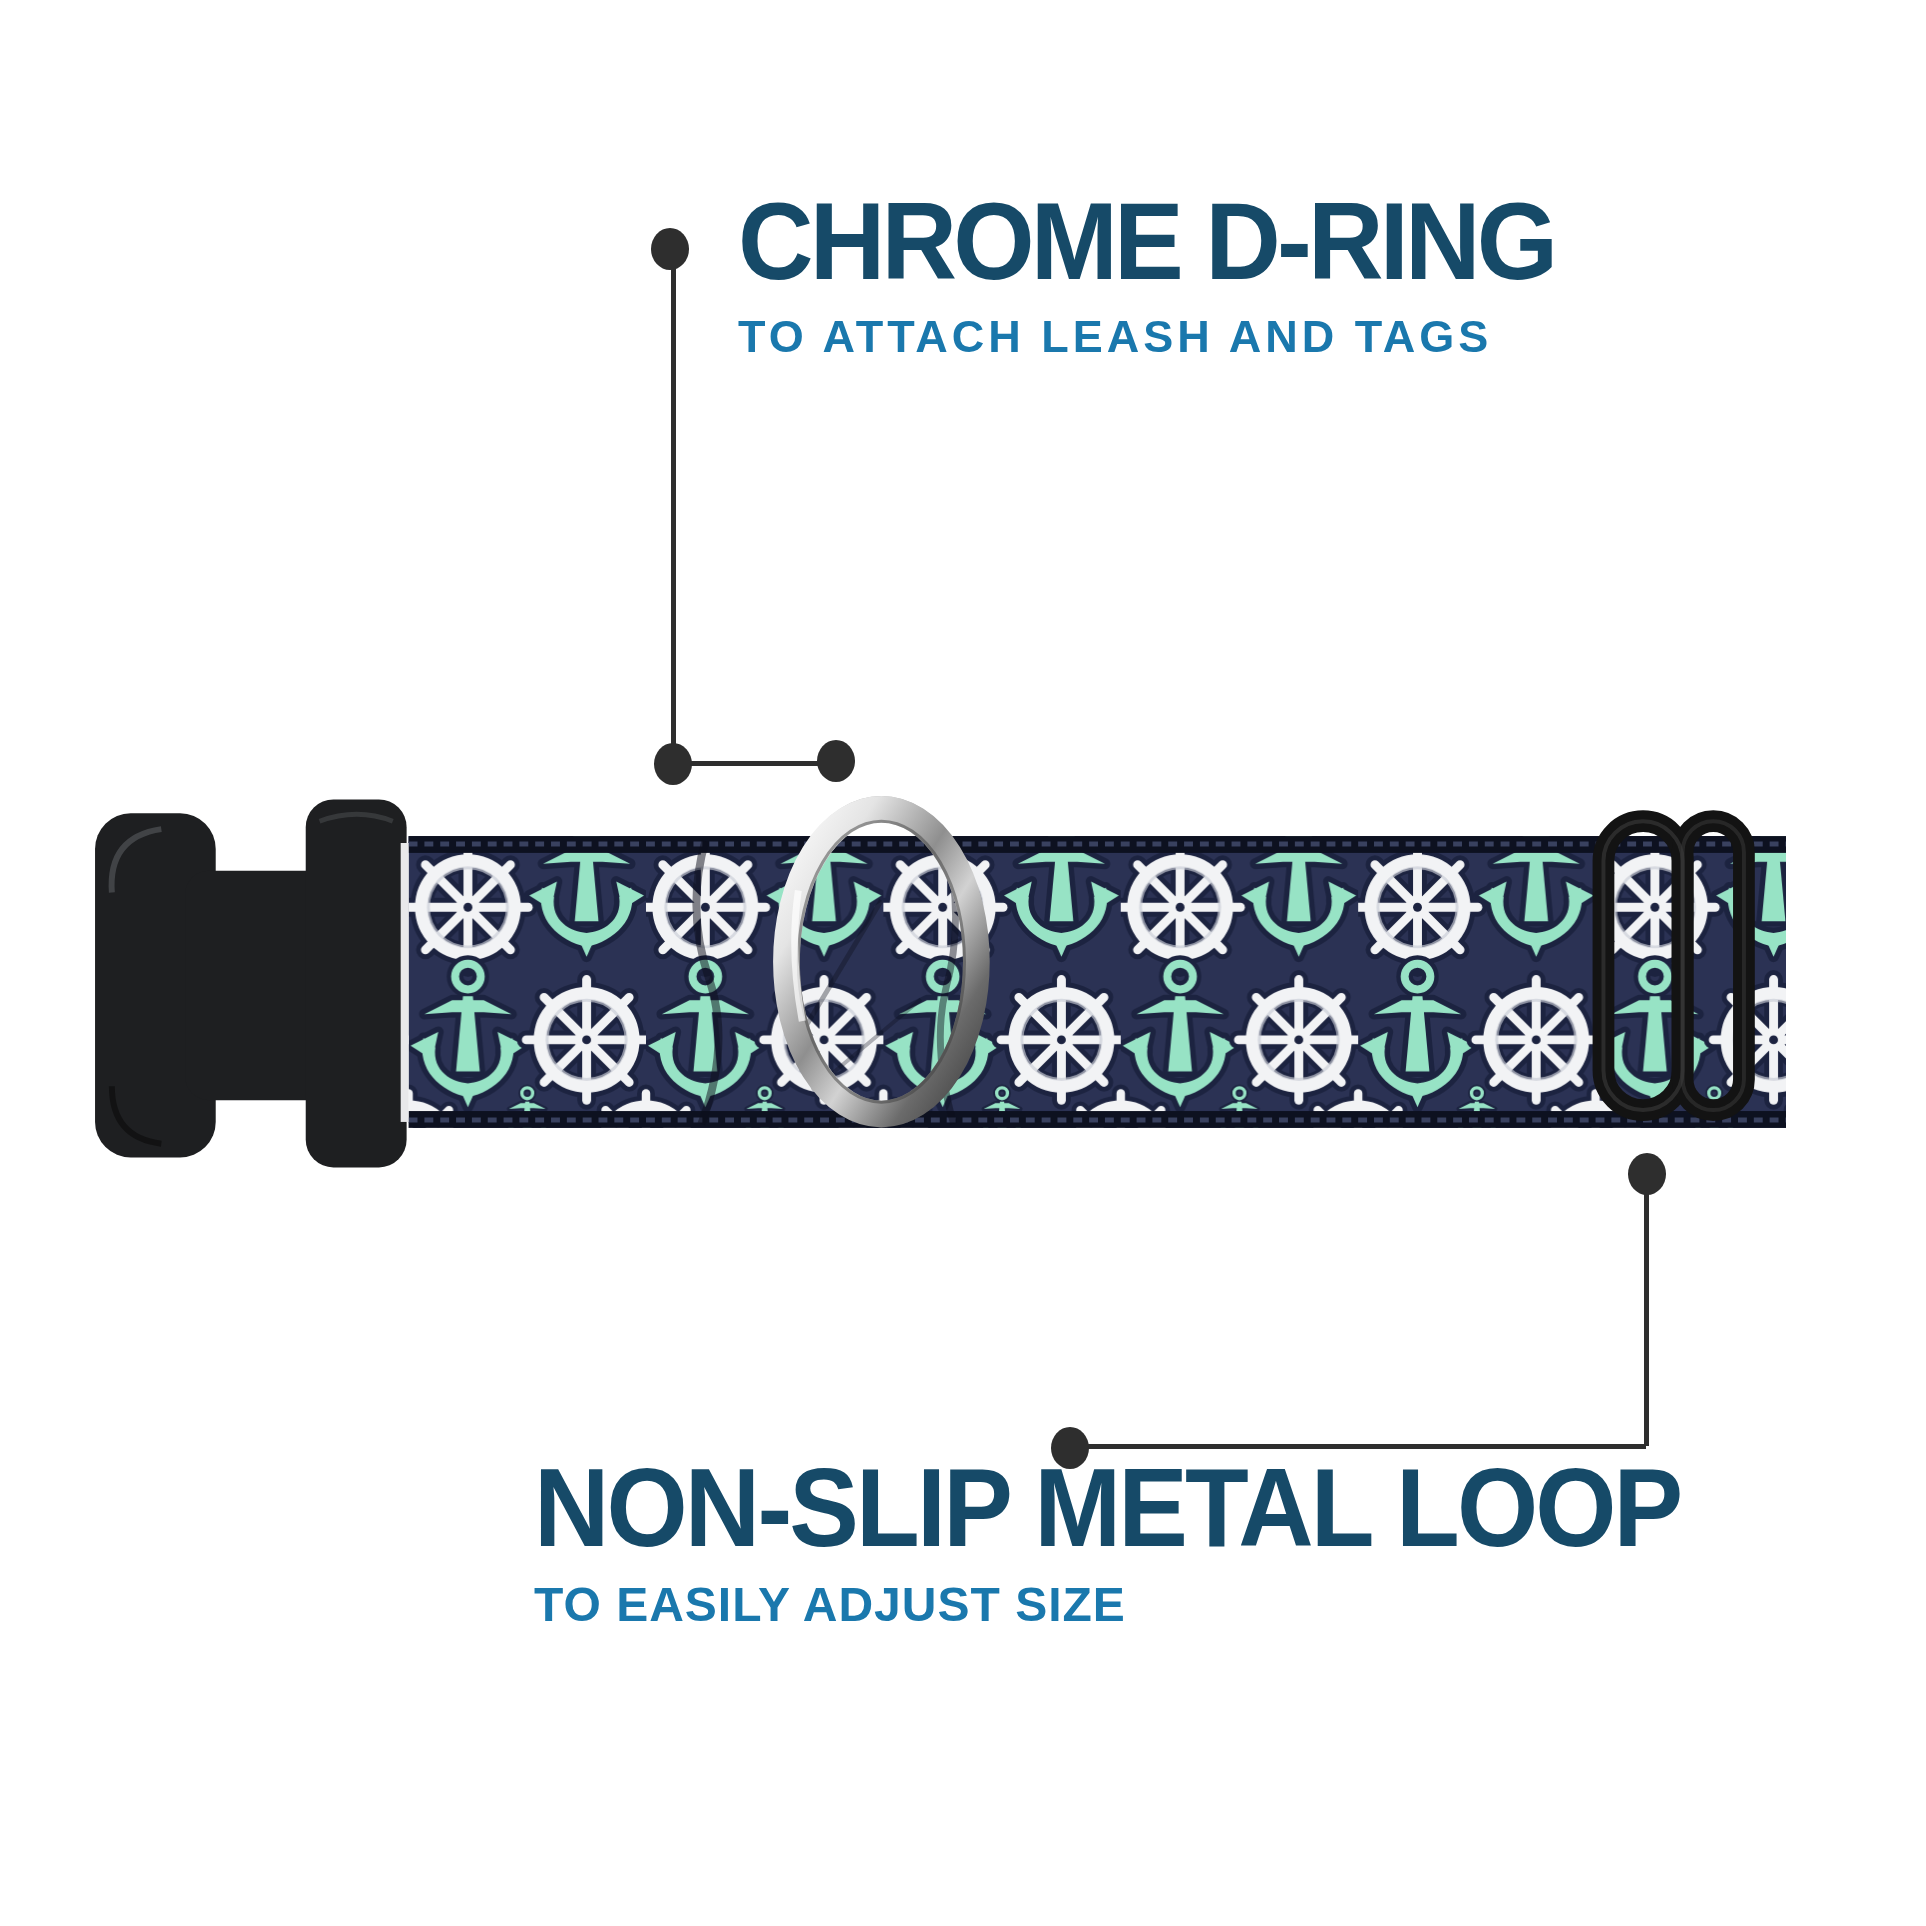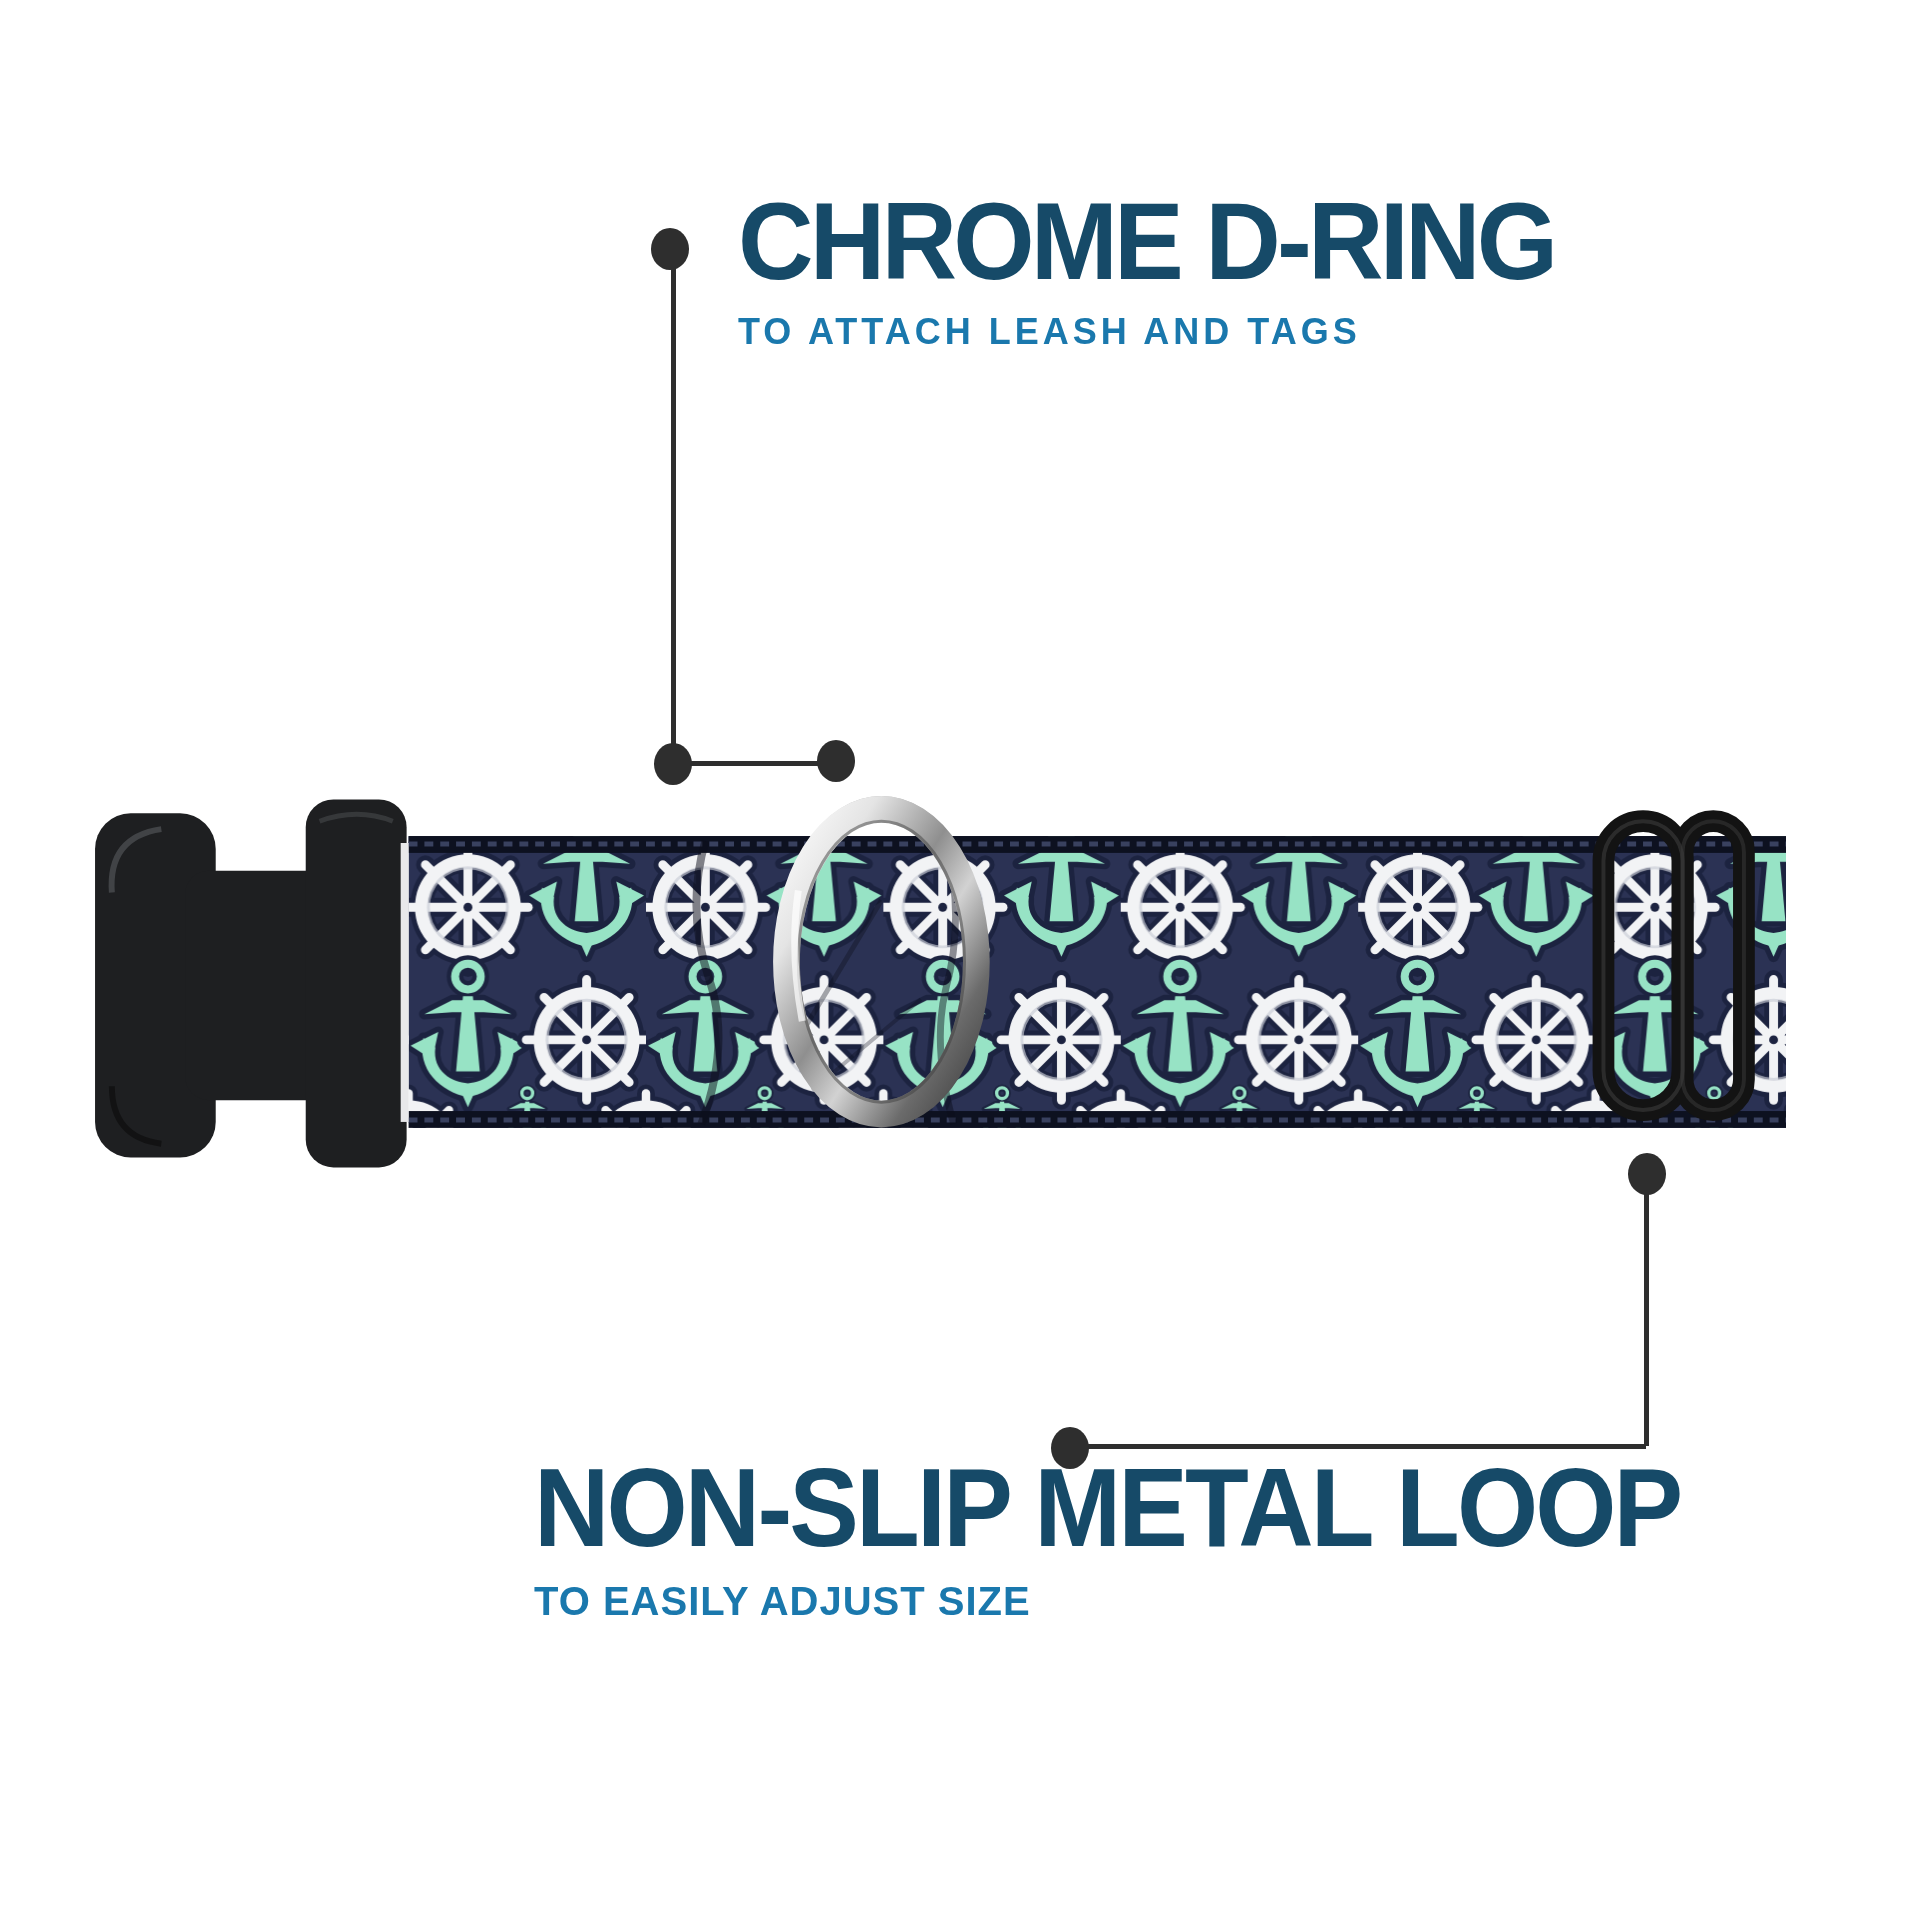--- a/index.html
+++ b/index.html
@@ -31,24 +31,24 @@
   }
   .callout .subtitle{
     display:block;
     font-weight:700;
     color:var(--subheadline);
     line-height:1;
     white-space:nowrap;
   }
   #callout-top{left:738px;top:187px;}
   #callout-top .title{font-size:109px;letter-spacing:-4px;transform:scaleX(0.96);}
-  #callout-top .subtitle{font-size:36px;letter-spacing:4px;margin-top:18px;}
+  #callout-top .subtitle{font-size:45px;letter-spacing:4px;margin-top:18px;}
   #callout-bottom{left:534px;top:1453px;}
   #callout-bottom .title{font-size:111px;letter-spacing:-3px;transform:scaleX(0.94);}
-  #callout-bottom .subtitle{font-size:40px;letter-spacing:1px;margin-top:17px;}
+  #callout-bottom .subtitle{font-size:48px;letter-spacing:1px;margin-top:17px;}
 
   .dot{
     position:absolute;width:38px;height:42px;border-radius:50%;
     background:var(--callout-line);
   }
   .cline{position:absolute;background:var(--callout-line);}
 
   #collar-svg{position:absolute;left:0;top:752px;}
 </style>
 </head>

